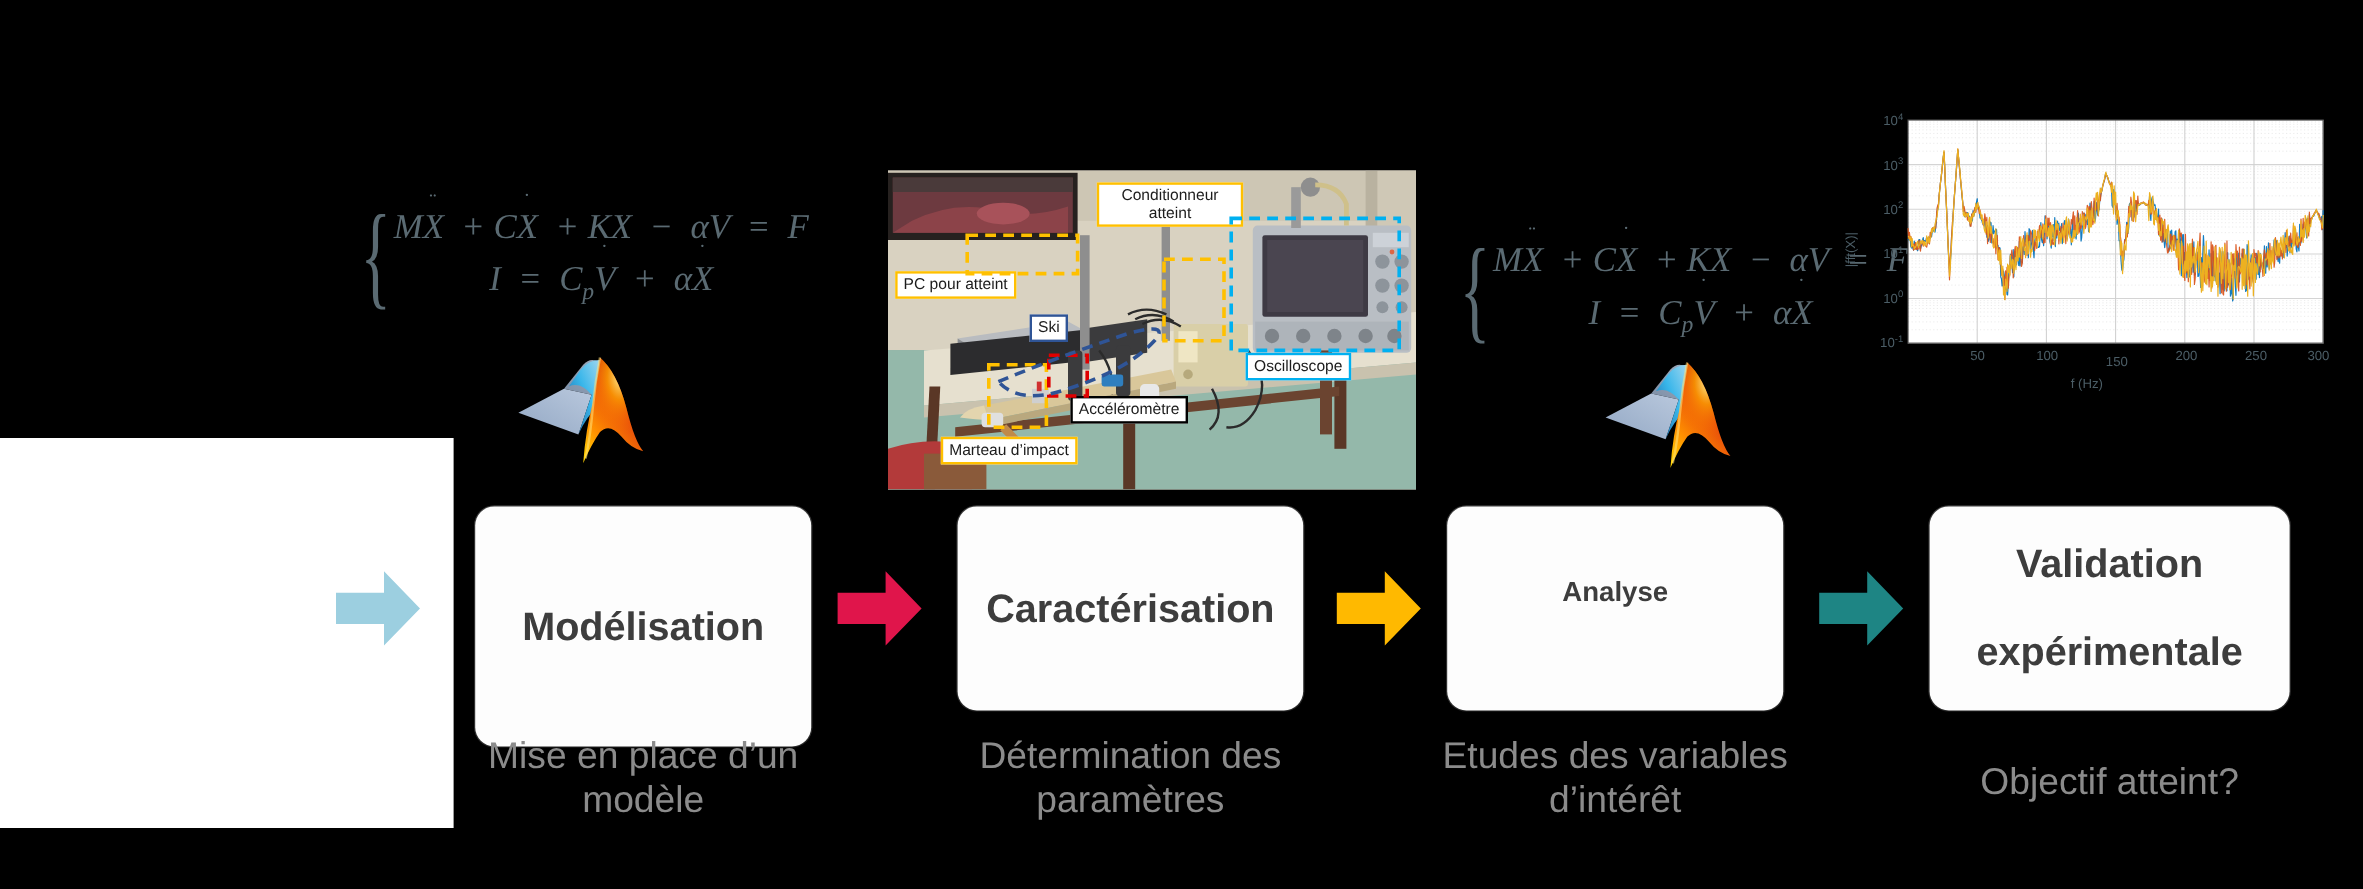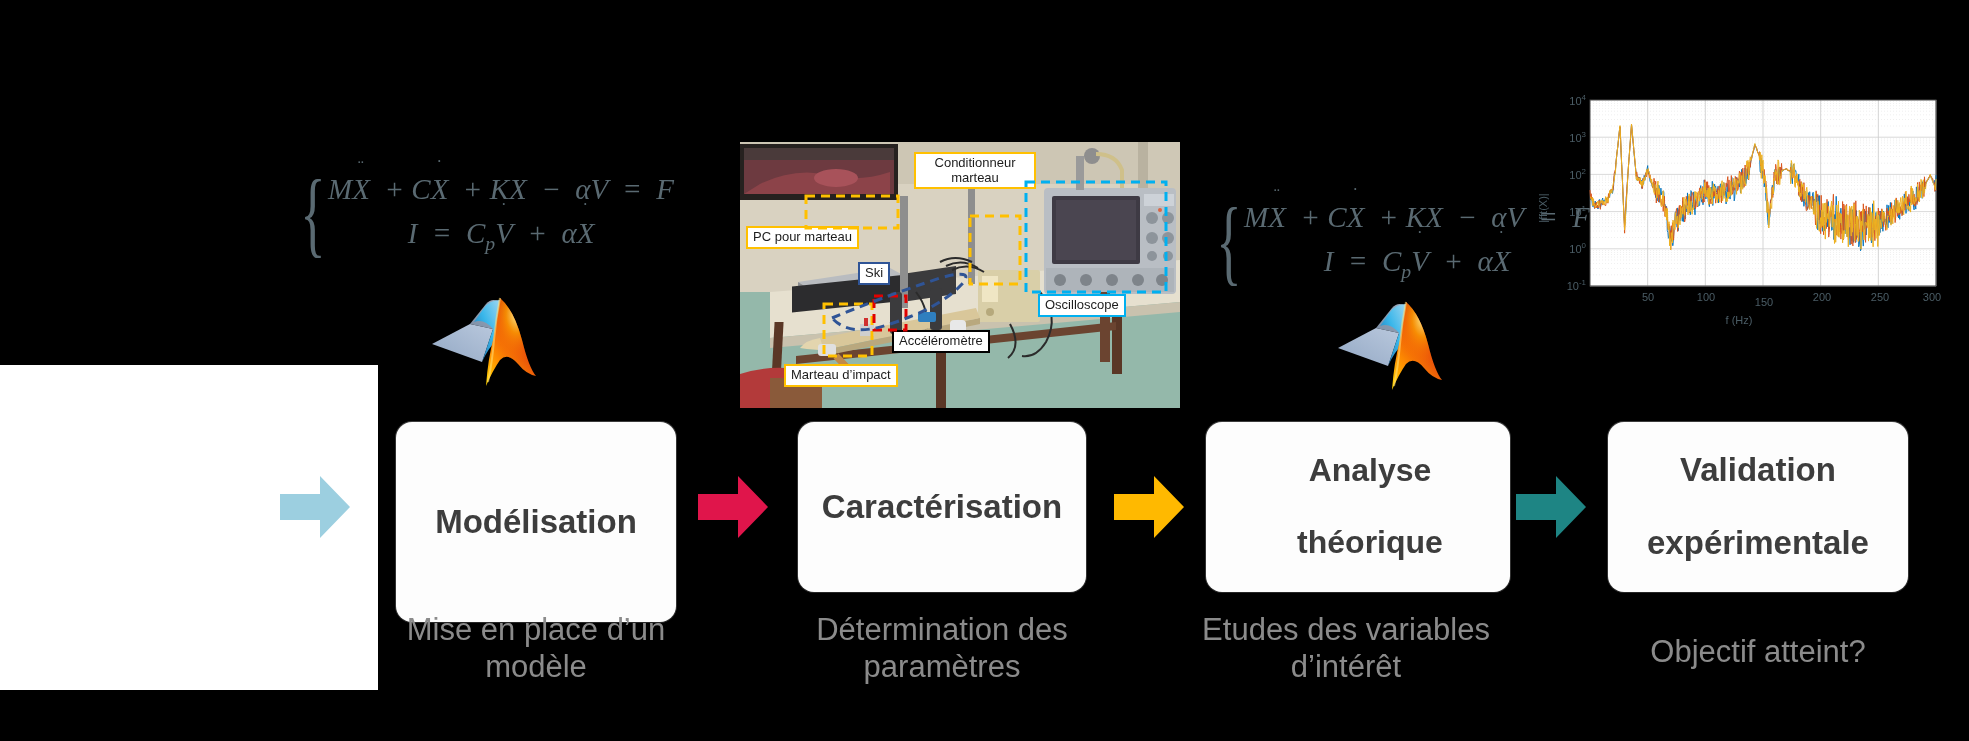--- a/index.html
+++ b/index.html
@@ -29,21 +29,21 @@
   
   #box-biblio{
     position:absolute;left:86px;top:434px;width:192px;height:146px;
     background:#ffffff;border:1px solid #bcbcbc;border-radius:12px;
     display:flex;align-items:center;justify-content:center;text-align:center;
     color:#bdbdbd;font-weight:bold;font-size:21px;line-height:1.3;
   }
 
   #box-modelisation{left:396px;top:422px;width:280px;height:200px;font-size:33px;}
   #box-caracterisation{left:798px;top:422px;width:288px;height:170px;font-size:33px;}
-  #box-analyse{left:1206px;top:422px;width:280px;height:170px;font-size:32px;padding-left:24px;}
+  #box-analyse{left:1206px;top:422px;width:280px;height:170px;font-size:23px;}
   #box-validation{left:1608px;top:422px;width:300px;height:170px;font-size:33px;}
 
   
   .arrow{position:absolute;width:78px;height:78px;}
   #arrow-1{left:276px;top:468px;}
   #arrow-2{left:694px;top:468px;}
   #arrow-3{left:1110px;top:468px;}
   #arrow-4{left:1512px;top:468px;}
 
   
@@ -267,22 +267,22 @@
       <path d="M96 214 Q108 226 120 240" stroke="#c08a4a" stroke-width="7" fill="none"></path>
       <rect x="78" y="202" width="18" height="12" rx="3" fill="#e0e0e0"></rect>
 
       <path d="M0 232 Q30 222 64 228 L70 266 L0 266 Z" fill="#b33a3a"></path>
       <rect x="30" y="236" width="52" height="30" fill="#8a5a3a"></rect>
 
       <rect x="360" y="150" width="10" height="70" fill="#6b4430"></rect>
     </svg>
 
     <div class="ph-label ph-y" style="left:174px;top:10px;width:108px;">Conditionneur
-marteau</div>
-    <div class="ph-label ph-y" style="left:6px;top:84px;">PC pour marteau</div>
+atteint</div>
+    <div class="ph-label ph-y" style="left:6px;top:84px;">PC pour atteint</div>
     <div class="ph-label ph-b" style="left:118px;top:120px;">Ski</div>
     <div class="ph-label ph-c" style="left:298px;top:152px;">Oscilloscope</div>
     <div class="ph-label ph-r" style="left:152px;top:188px;">Accéléromètre</div>
     <div class="ph-label ph-y" style="left:44px;top:222px;">Marteau d’impact</div>
 
     <svg width="440" height="266" style="position:absolute;left:0;top:0;">
       <rect x="66" y="54" width="92" height="32" fill="none" stroke="#ffc000" stroke-width="3" stroke-dasharray="9 6"></rect>
       <rect x="230" y="74" width="50" height="68" fill="none" stroke="#ffc000" stroke-width="3" stroke-dasharray="9 6"></rect>
       <rect x="286" y="40" width="140" height="110" fill="none" stroke="#00b0f0" stroke-width="3" stroke-dasharray="9 6"></rect>
       <rect x="84" y="162" width="48" height="52" fill="none" stroke="#ffc000" stroke-width="3" stroke-dasharray="9 6"></rect>
@@ -402,21 +402,20 @@
     <span>Modélisation</span>
   </div>
 
   <div class="pbox" id="box-caracterisation">
     <span>Caractérisation</span>
   </div>
 
   <div class="pbox" id="box-analyse">
     <span>
       <span>Analyse</span><br>
-      <span>théorique</span>
     </span>
   </div>
 
   <div class="pbox" id="box-validation">
     <span>
       <span>Validation</span><br>
       <span>expérimentale</span>
     </span>
   </div>
 

